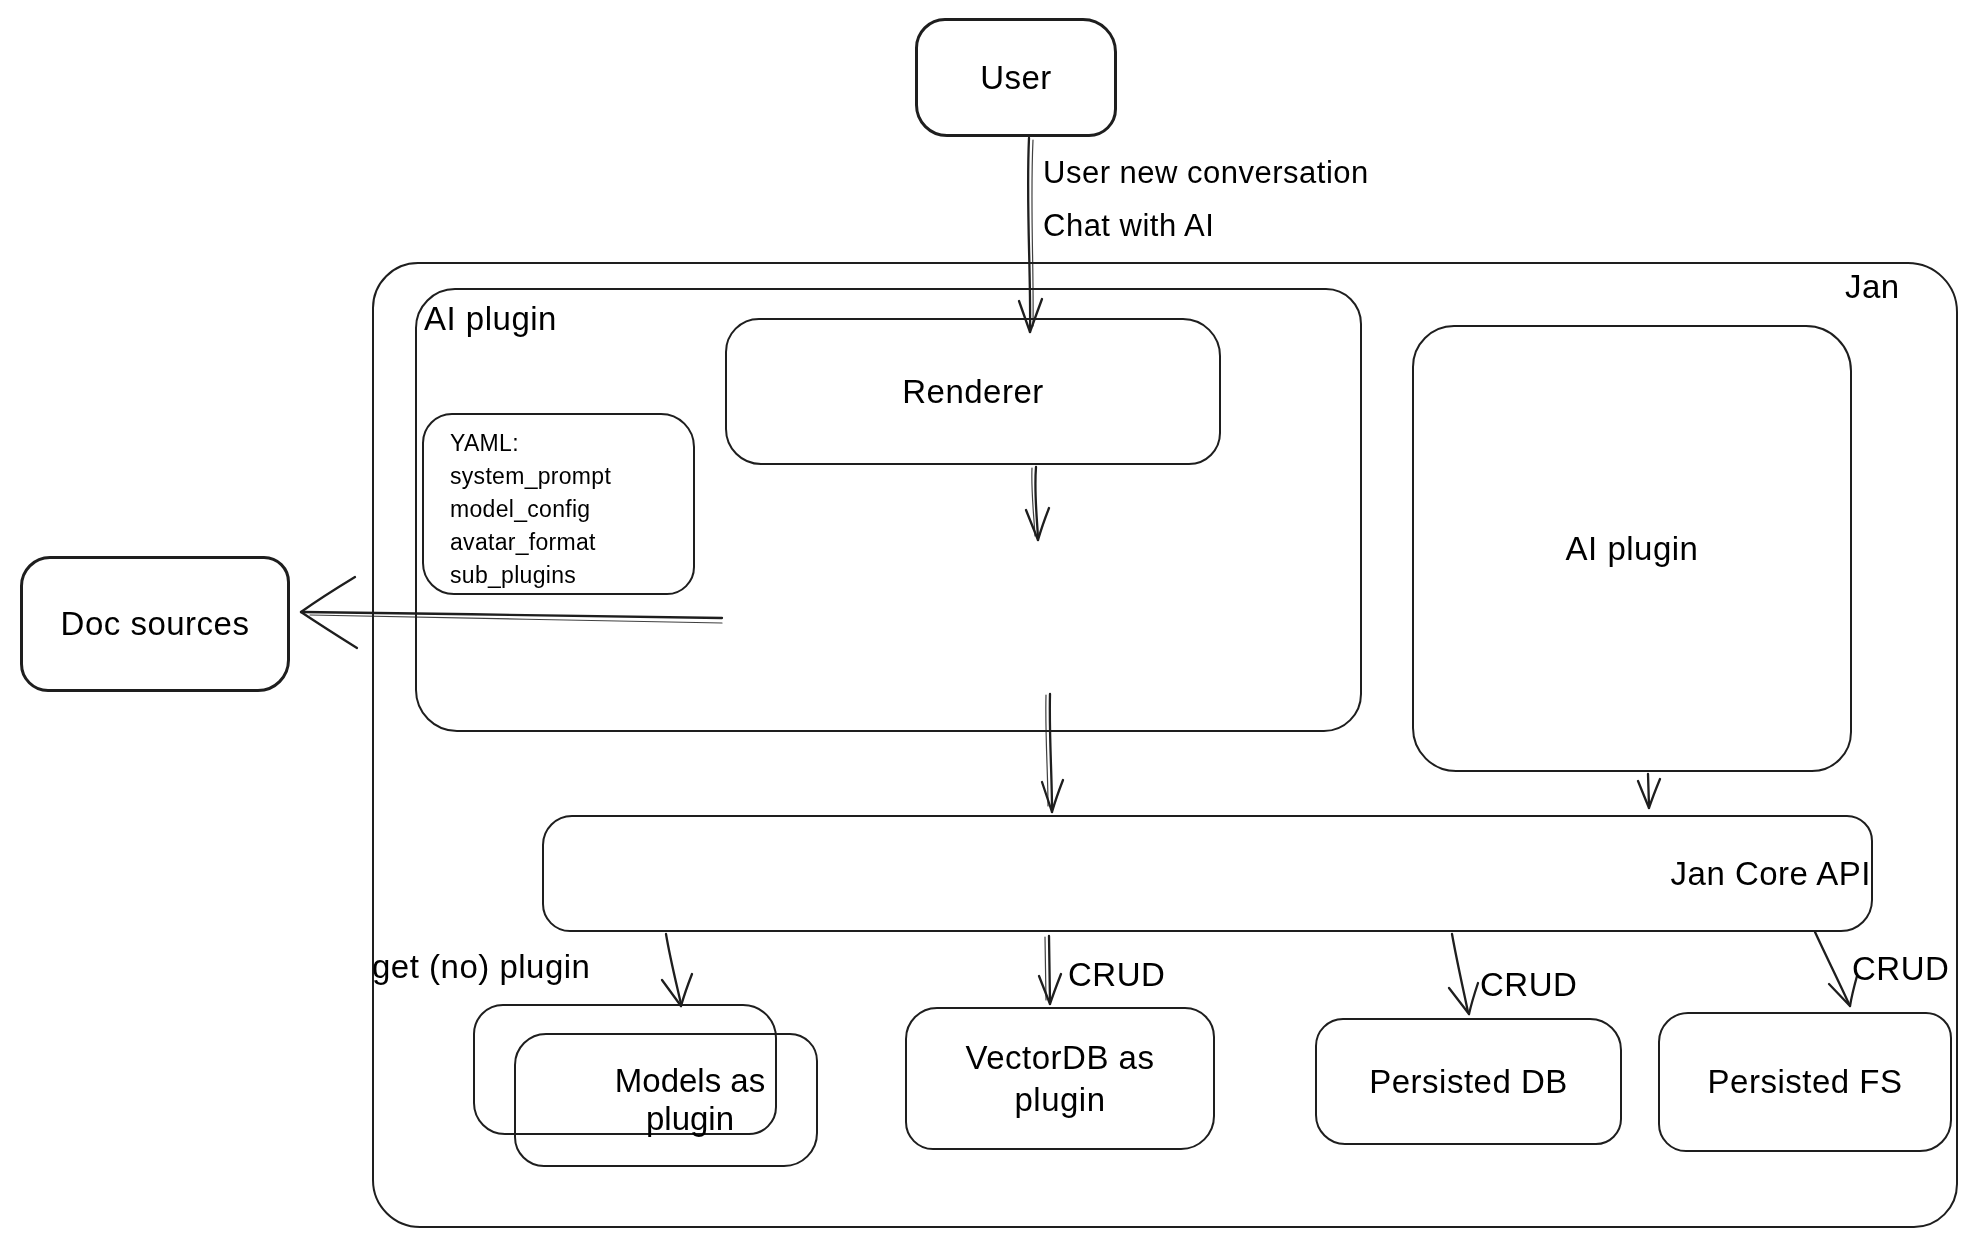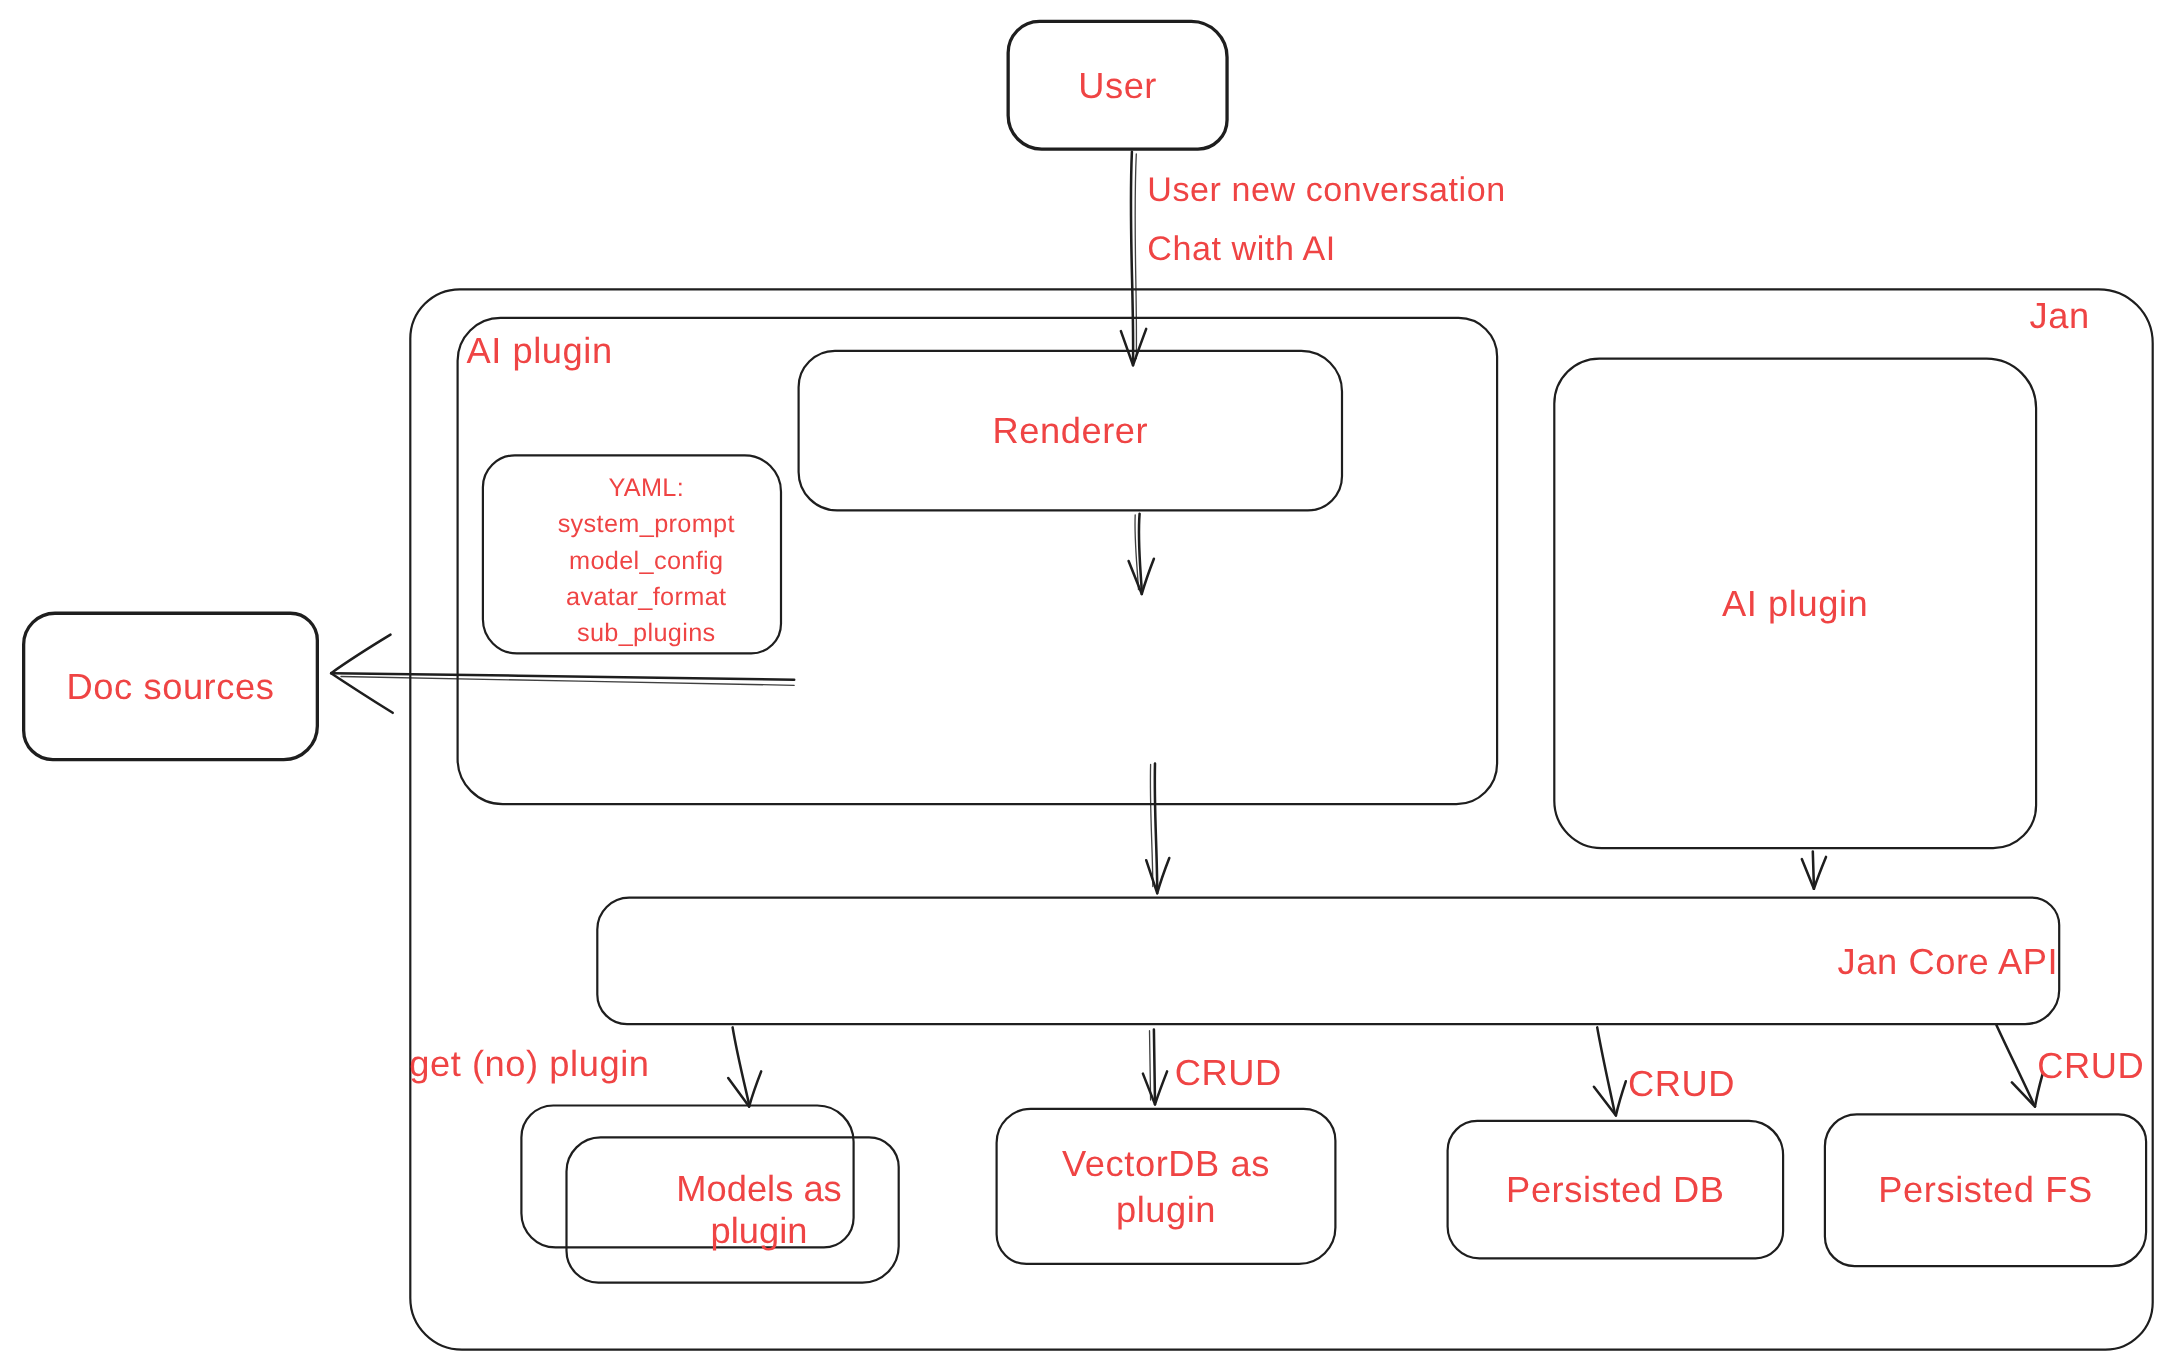--- a/index.html
+++ b/index.html
@@ -6,21 +6,21 @@
     margin: 0;
     padding: 0;
     background: #ffffff;
   }
   .canvas {
     position: relative;
     width: 1981px;
     height: 1246px;
     background: #ffffff;
     font-family: "Liberation Sans", sans-serif;
-    color: #ef4444;
+    color: #000000;
     overflow: hidden;
   }
   .node {
     position: absolute;
     border: 2.5px solid #1e1e1e;
     background: transparent;
     display: flex;
     align-items: center;
     justify-content: center;
     text-align: center;
@@ -48,22 +48,21 @@
     font-size: 31px;
     letter-spacing: 0.5px;
     white-space: nowrap;
   }
   .note {
     position: absolute;
     border: 2.3px solid #1e1e1e;
     border-radius: 30px 34px 28px 32px;
     box-sizing: border-box;
     padding: 12px 0 0 26px;
-    text-align: center;
-    margin-left: 16px;
+    text-align: left;
   }
   .note .note-line {
     font-size: 23px;
     line-height: 33px;
     letter-spacing: 0.3px;
   }
   svg.edges {
     position: absolute;
     left: 0;
     top: 0;

